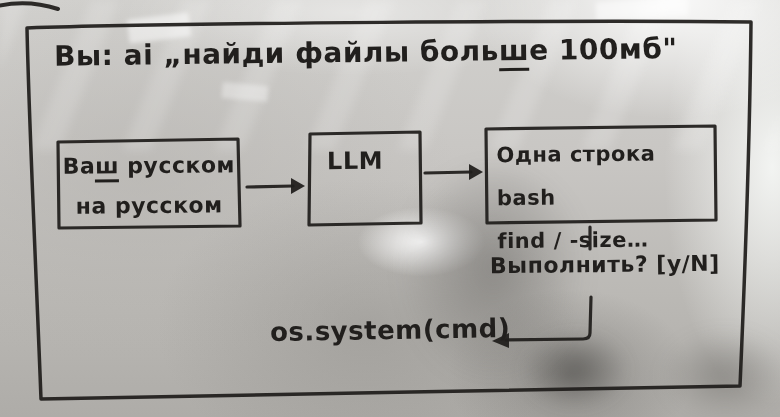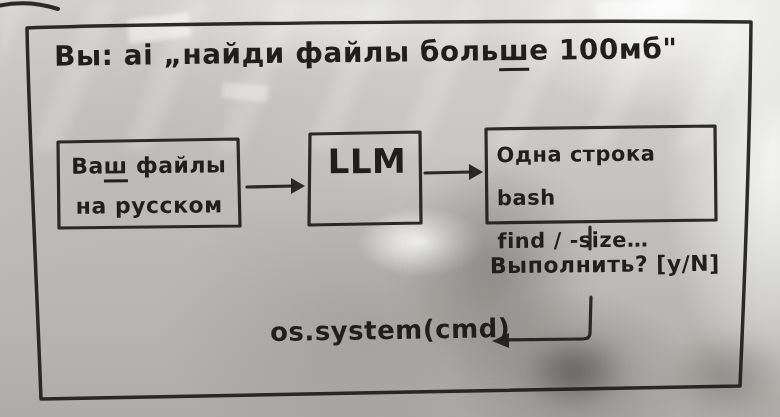--- a/index.html
+++ b/index.html
@@ -34,21 +34,21 @@
   .tape3 { left:222px; top:84px; width:46px; height:16px; transform:rotate(5deg); opacity:.7; }
 
   svg.ink { position:absolute; left:0; top:0; }
   .stroke { fill:none; stroke:#211f1d; stroke-linecap:round; stroke-linejoin:round; opacity:.94; }
   .head   { fill:#211f1d; stroke:none; opacity:.94; }
 
   .txt { position:absolute; color:#211f1d; font-weight:bold; letter-spacing:0.5px; }
   .u-sh { border-bottom:3px solid #211f1d; padding-bottom:1px; }
   .title { left:54px; top:36px; width:600px; font-size:28px; transform:rotate(-0.7deg); white-space:nowrap; }
   .box1-text { left:60px;  top:146px; width:178px; font-size:22px; line-height:40px; text-align:center; transform:rotate(-0.5deg); }
-  .box2-text { left:312px; top:140px; width:110px; font-size:34px; line-height:42px; text-align:center; transform:rotate(-0.5deg); }
+  .box2-text { left:300px; top:140px; width:110px; font-size:24px; line-height:42px; text-align:center; transform:rotate(-0.5deg); }
   .box3-text { left:497px; top:133px; width:218px; font-size:21px; line-height:43px; text-align:left; transform:rotate(-0.6deg); }
   .prompt  { left:490px; top:252px; font-size:22px; white-space:nowrap; transform:rotate(-0.6deg); }
   .oscall  { left:270px; top:315px; font-size:26px; white-space:nowrap; transform:rotate(-1deg); }
 </style>
 </head>
 <body>
 
 <div class="board">
 
   <div class="overlay streaks"></div>
@@ -76,21 +76,21 @@
     <path class="stroke" stroke-width="3.2" d="M590,227 L590,249"></path>
     <g>
       <path class="stroke" stroke-width="3.2" d="M591,297 L590,333 Q590,339 583,339 L506,340"></path>
       <polygon class="head" points="492,341 509,333 509,348"></polygon>
     </g>
   </svg>
 
   <div class="txt title"><span>Вы: ai „найди файлы боль</span><span class="u-sh">ш</span><span>е 100мб"</span></div>
 
   <div class="txt box1-text">
-    <div><span>Ва</span><span class="u-sh">ш</span><span> файлы</span></div>
+    <div><span>Ва</span><span class="u-sh">ш</span><span> русском</span></div>
     <div>на русском</div>
   </div>
 
   <div class="txt box2-text">
     <div>LLM</div>
   </div>
 
   <div class="txt box3-text">
     <div>Одна строка bash</div>
     <div>find / -size…</div>

